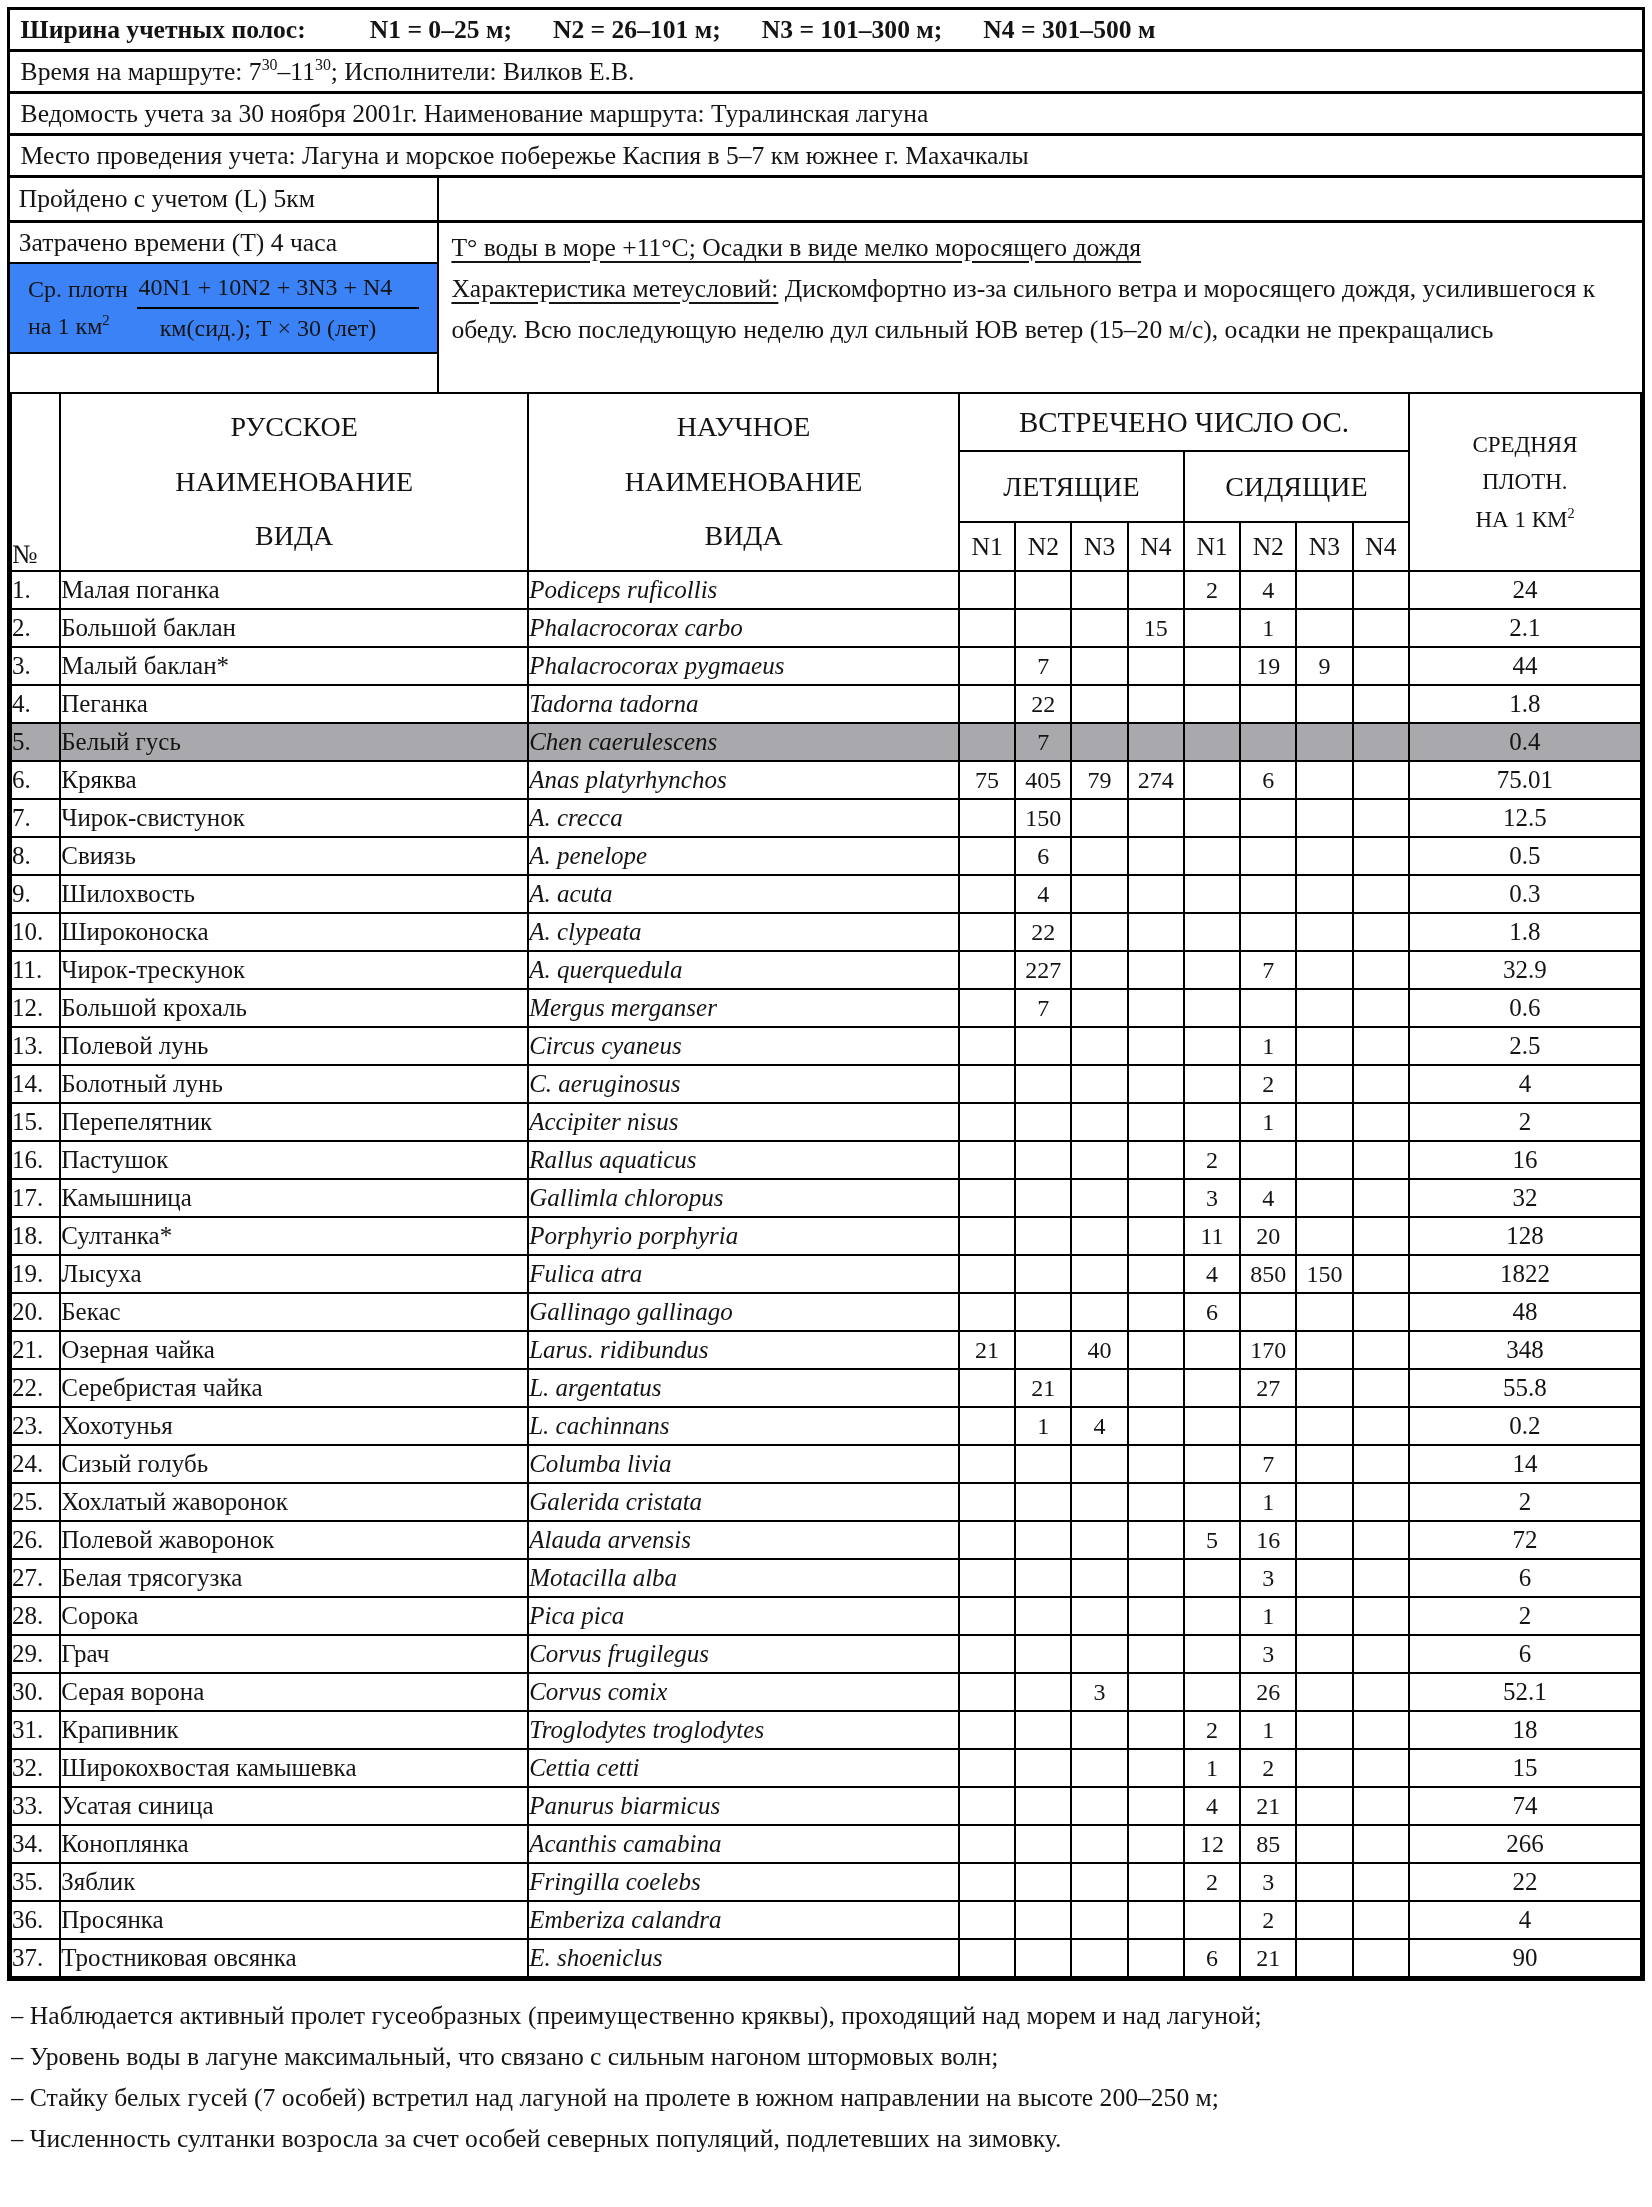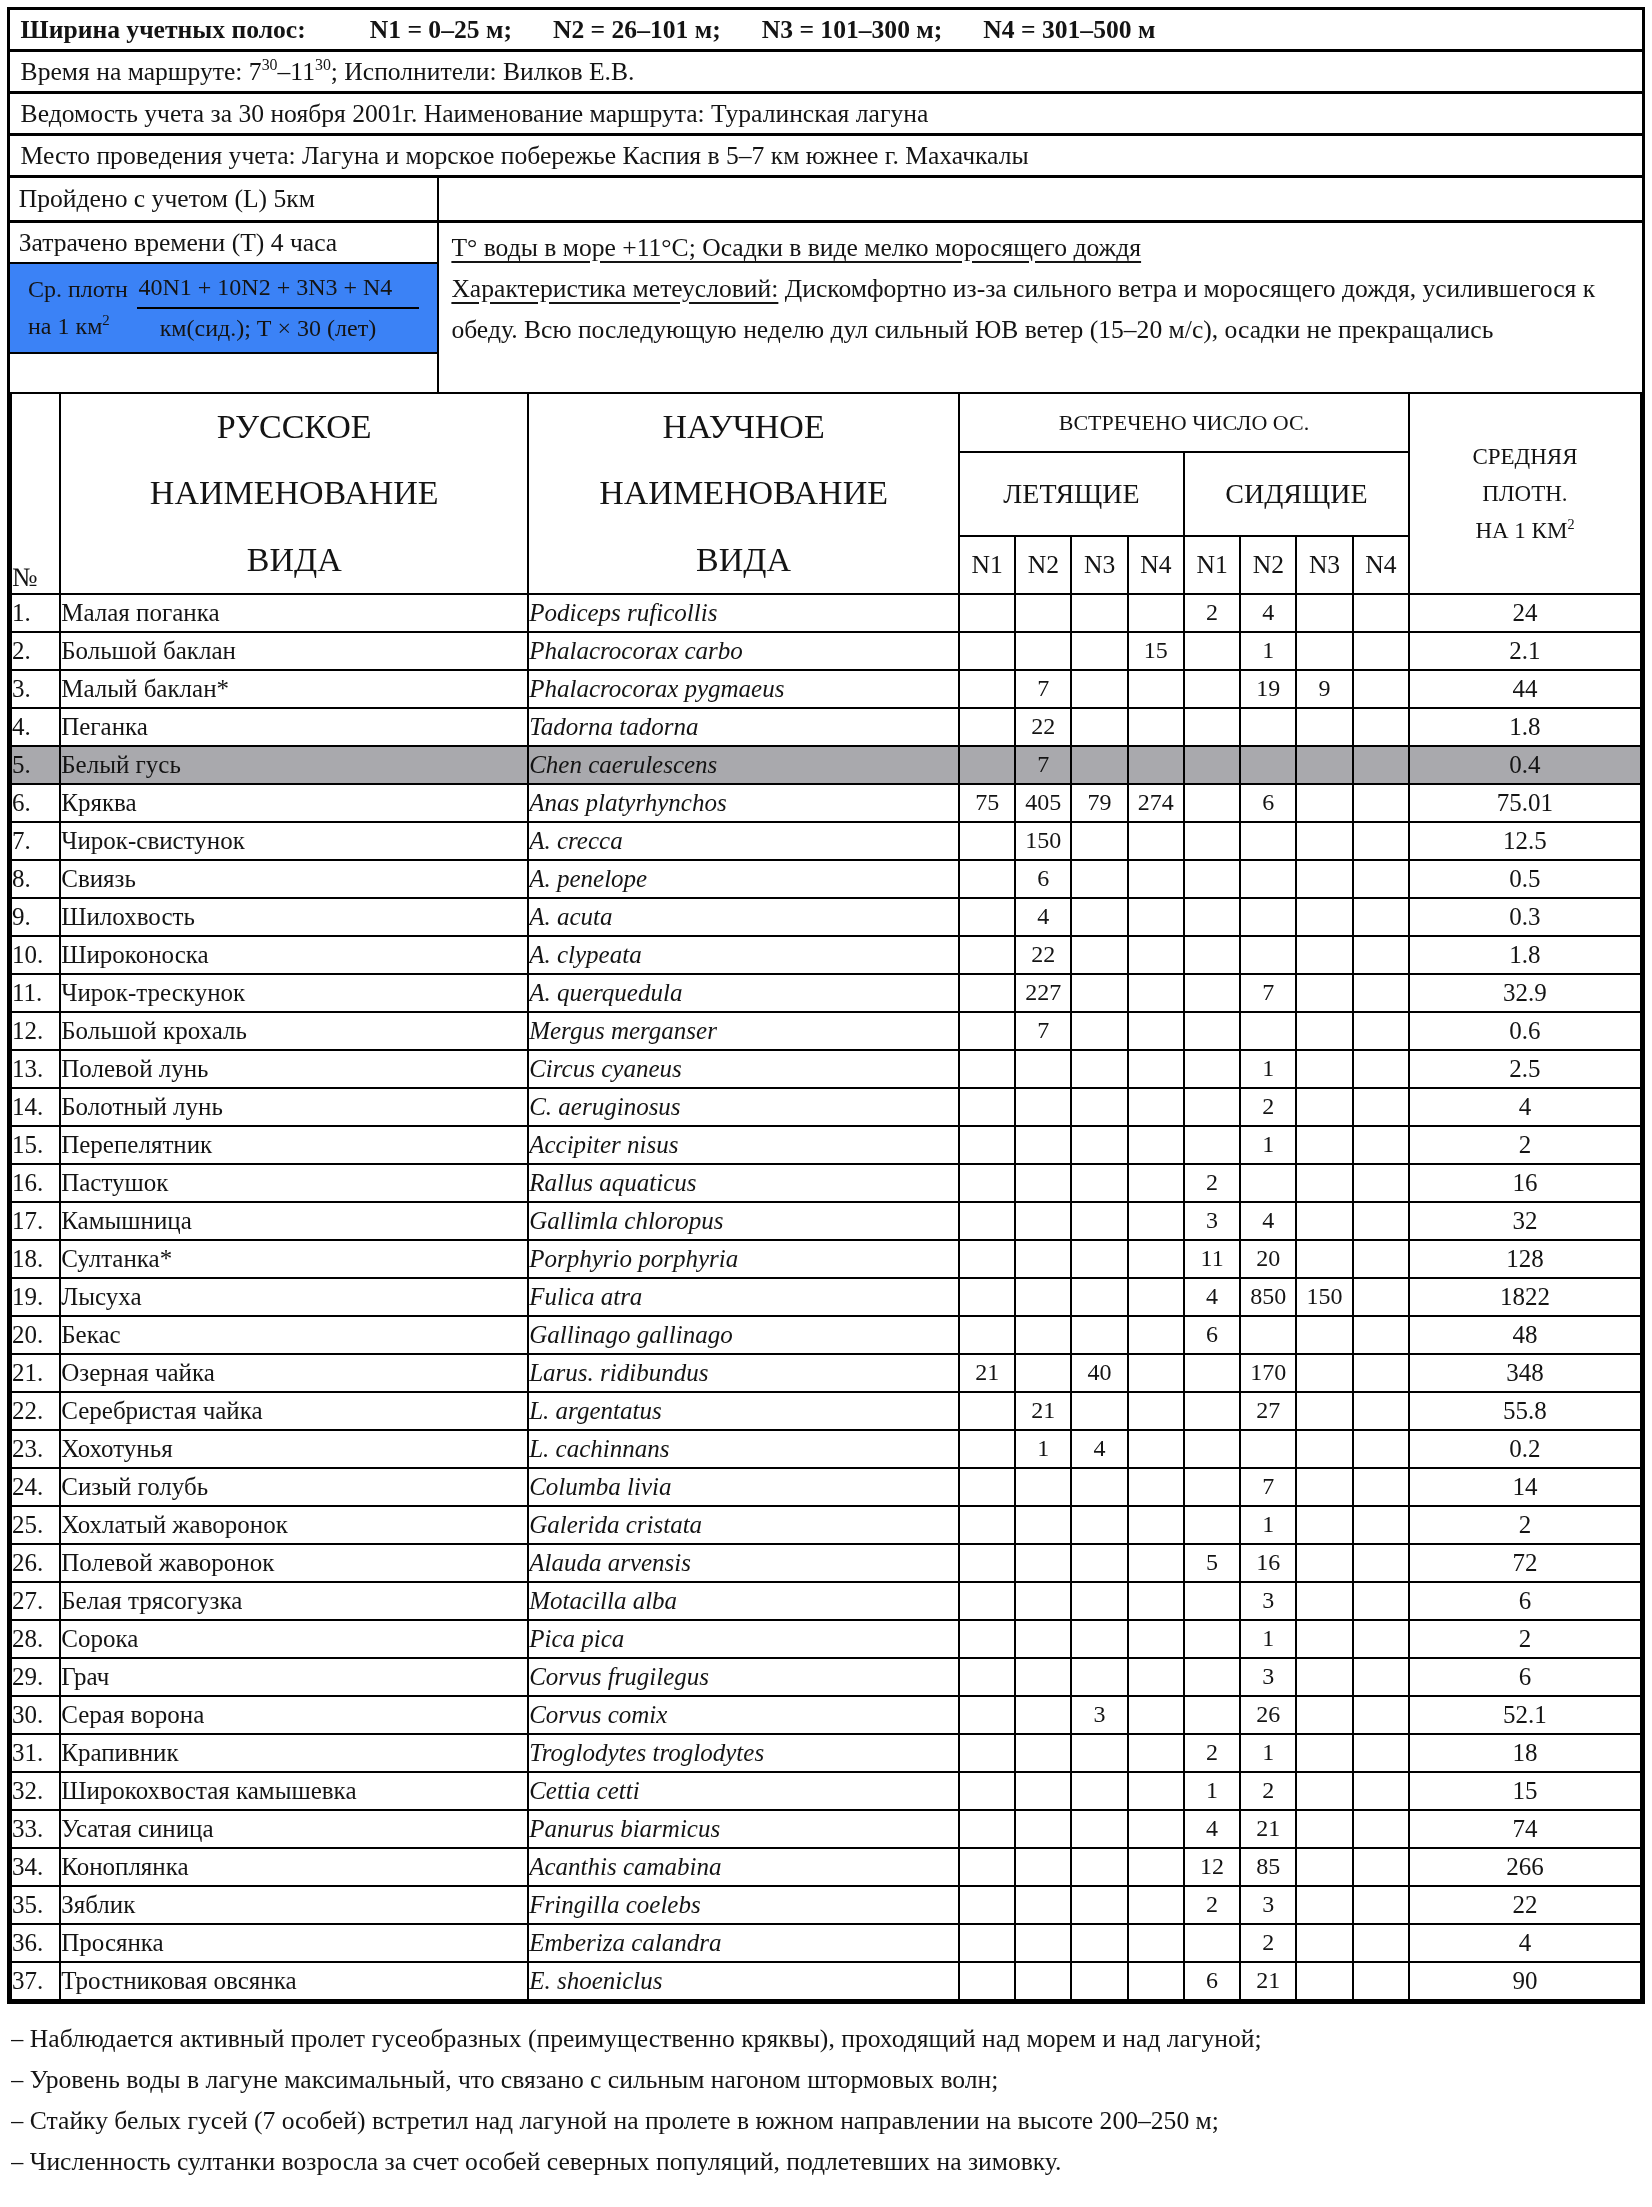--- a/index.html
+++ b/index.html
@@ -85,22 +85,22 @@
   }
   table.species th, table.species td{
     border:2.6px solid #000;
     padding:0;
     box-sizing:border-box;
     overflow:hidden;
     white-space:nowrap;
   }
   th{font-weight:normal;}
   th.h-num{vertical-align:bottom;text-align:left;padding:0 0 8.8px 7px;font-size:26.5px;}
-  th.h-name{line-height:1.95;text-align:center;font-size:34px;}
-  th.h-enc{height:50px;text-align:center;font-size:22px;border-radius:26px;}
+  th.h-name{line-height:1.95;text-align:center;font-size:28px;}
+  th.h-enc{height:58px;text-align:center;font-size:29px;border-radius:26px;}
   th.h-group{height:71px;vertical-align:middle;text-align:center;font-size:28px;}
   th.h-n{height:49px;text-align:center;font-size:25.6px;}
   th.h-dens{text-align:center;font-size:23px;line-height:1.62;}
   td.c-num{height:38px;text-align:left;padding-left:7px;}
   td.c-ru{text-align:left;padding-left:10.6px;}
   td.c-sci{text-align:left;padding-left:10.6px;font-style:italic;}
   td.c-n{text-align:center;font-size:24px;}
   td.c-dens{text-align:center;}
   tr.hl td{background:#a9a9ad;}
   

